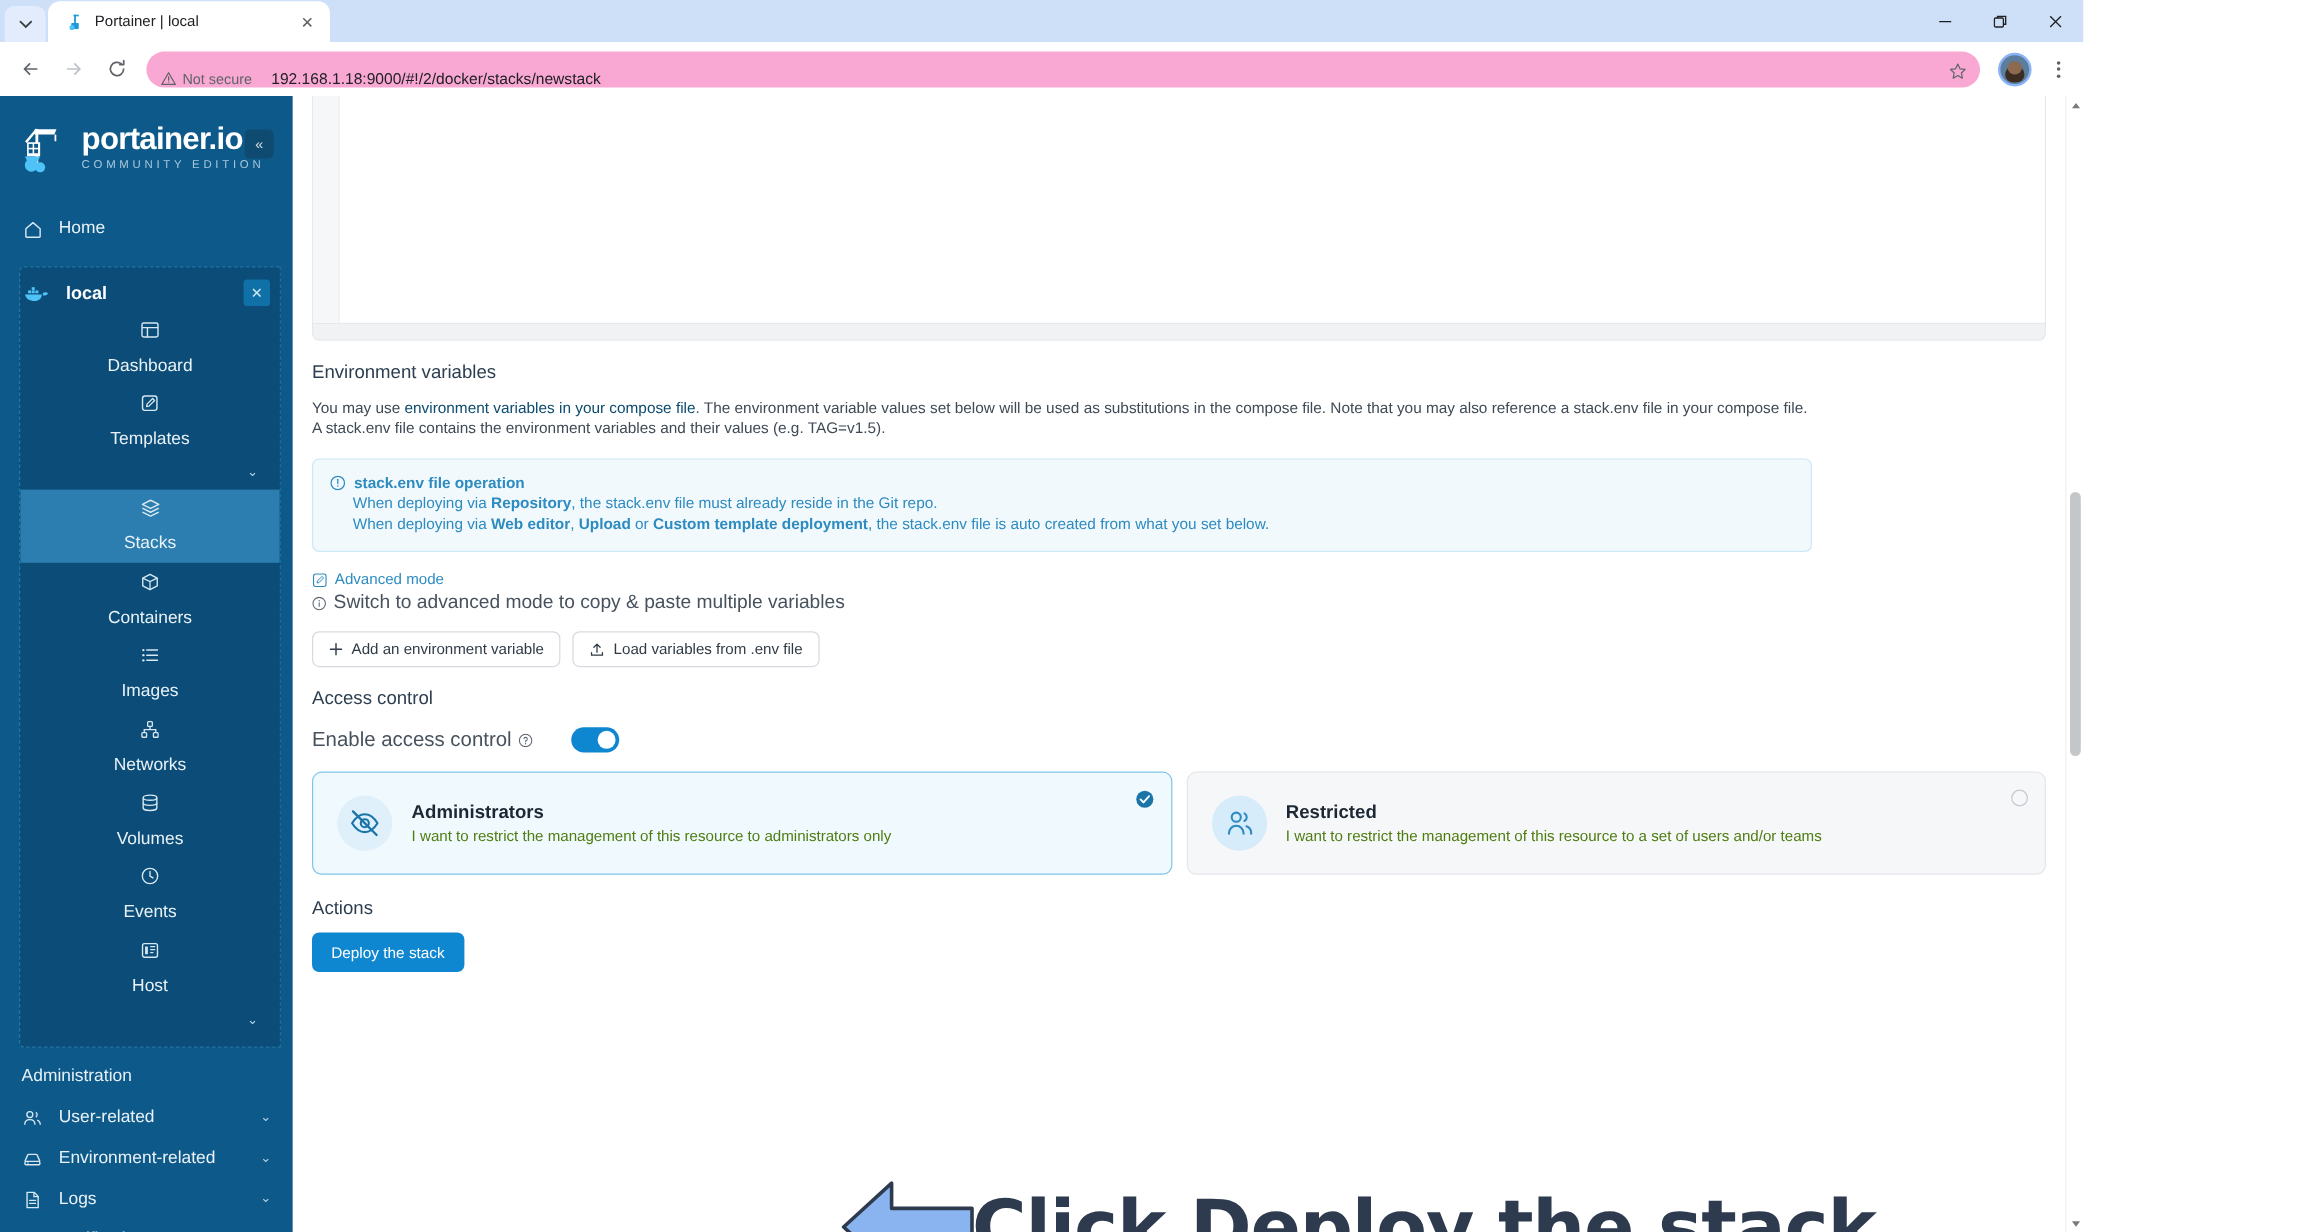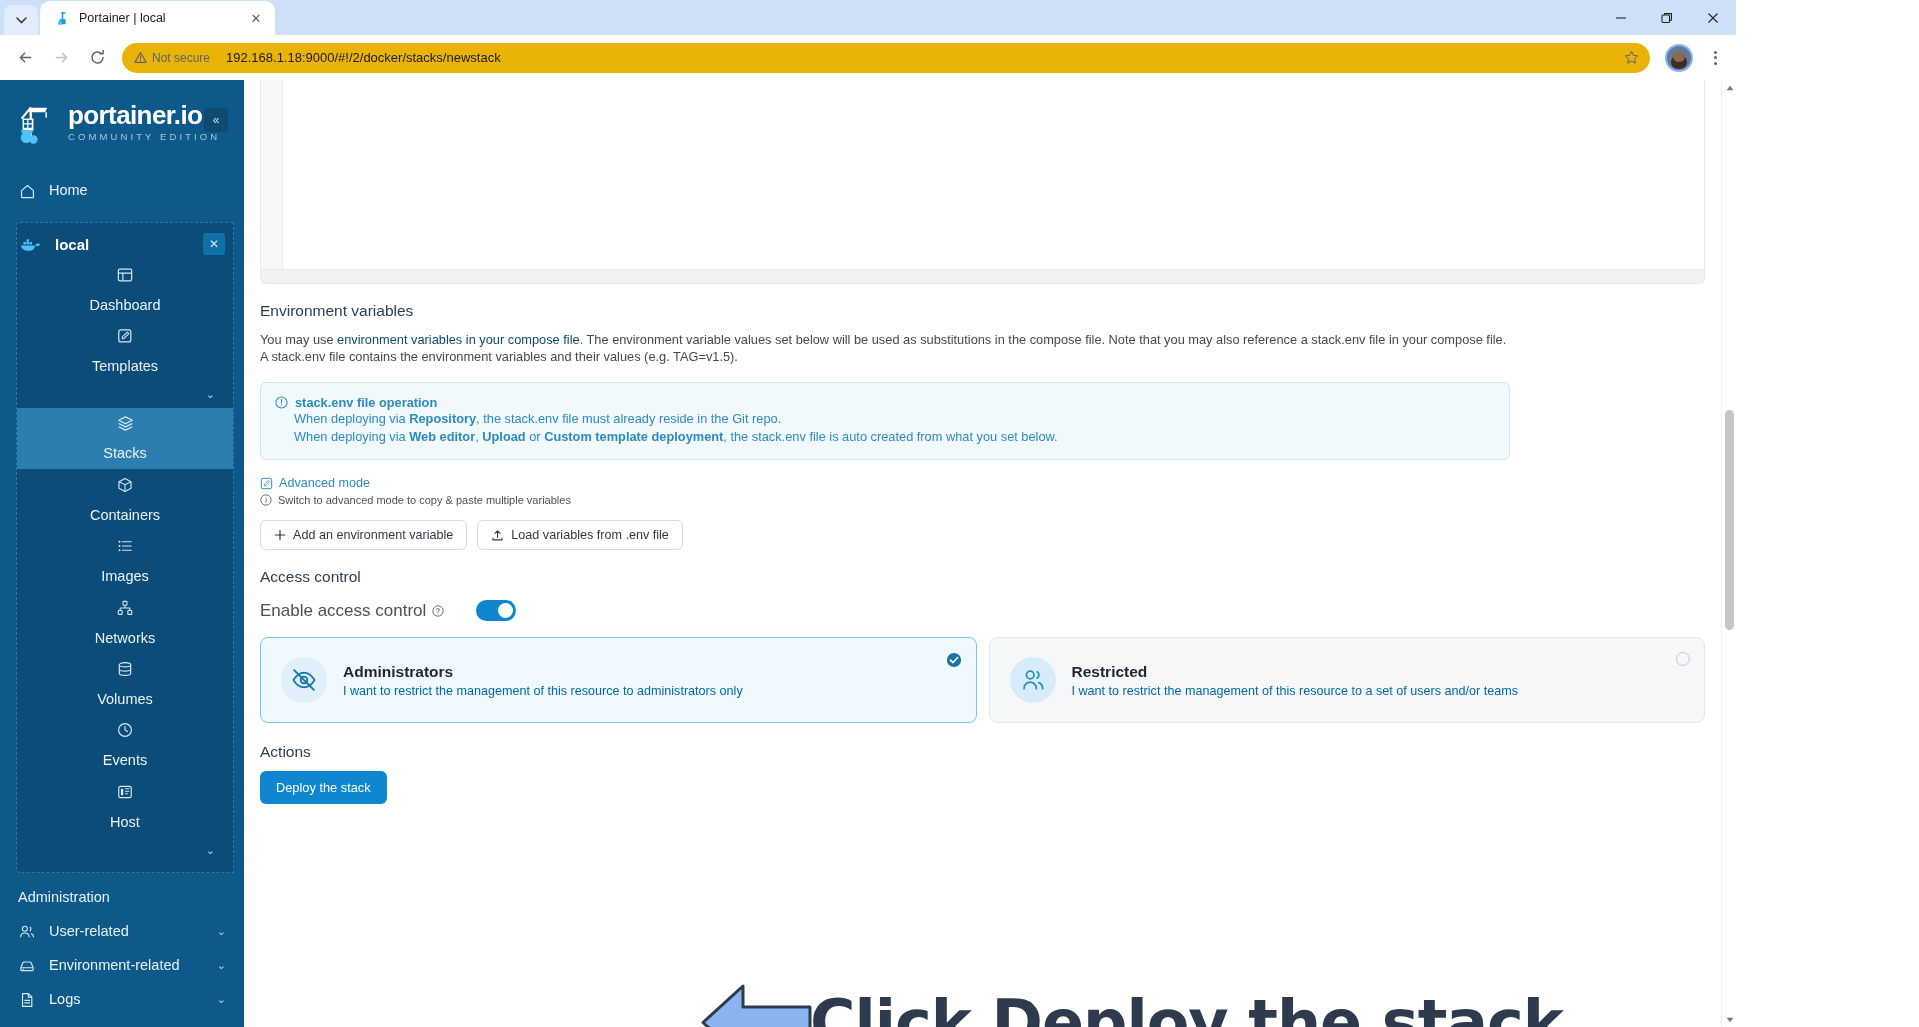--- a/index.html
+++ b/index.html
@@ -42,22 +42,22 @@
     color: #202124; }
 
   .toolbar {
     height: 45px; background: #ffffff; display: flex; align-items: center;
     padding: 0 8px; gap: 2px; flex-shrink: 0;
   }
   .nav-btn { width: 34px; height: 34px; display: flex; align-items: center; justify-content: center;
     border-radius: 50%; color: #5f6368; }
   .nav-btn.disabled { color: #bdc1c6; }
   .omnibox {
-    flex: 1; height: 30px; background: #eab308; border-radius: 16px; display: flex;
-    align-items: center; padding: 0 6px 0 12px; margin: 0 6px; position: relative;
+    flex: 1; height: 30px; background: #f9a8d4; border-radius: 16px; display: flex;
+    align-items: flex-end; padding: 0 6px 0 12px; margin: 0 6px; position: relative;
   }
   .notsecure { display: flex; align-items: center; gap: 5px; font-size: 12px; color: #5f6368;
     padding-right: 8px; white-space: nowrap;}
   .url { font-size: 13px; color: #202124; flex: 1; padding-left: 8px; white-space: nowrap; overflow:hidden;}
   .star-btn { width: 26px; height: 26px; display: flex; align-items: center; justify-content: center; color: #5f6368; }
   .avatar-btn { width: 28px; height: 28px; border-radius: 50%; margin: 0 7px;
     background: #5c7d9b; border: 2px solid #8ab4f8; overflow:hidden; position: relative; flex-shrink:0;}
   .avatar-btn::after{ content:''; position:absolute; left:50%; top:55%; transform:translate(-50%,-30%);
     width:16px; height:14px; border-radius:50% 50% 45% 45%; background:#3c2d23;}
   .avatar-btn::before{ content:''; position:absolute; left:50%; top:22%; transform:translateX(-50%);
@@ -126,21 +126,21 @@
   .infobox {
     margin-top: 16px; background: #f2f9fd; border: 1px solid #cde8f7; border-radius: 6px;
     padding: 12px 14px 13px 14px; max-width: 1250px;
   }
   .infobox-title { display: flex; align-items: center; gap: 7px; color: #2d8bc0; font-weight: 700; font-size: 12.8px; }
   .infobox-line { color: #2d8bc0; font-size: 12.8px; margin-left: 19px; line-height: 1.42; }
   .infobox-line b { font-weight: 700; }
   .infobox-line:first-of-type { margin-top: 9px; }
 
   .advanced { margin-top: 16px; display: flex; align-items: center; gap: 6px; font-size: 12.6px; color: #2d8bc0; }
-  .advanced-hint { margin-top: 4px; display: flex; align-items: center; gap: 6px; font-size: 11px; color: #47525e; }
+  .advanced-hint { margin-top: 4px; display: flex; align-items: center; gap: 6px; font-size: 16px; color: #47525e; }
 
   .btnrow { margin-top: 14px; display: flex; gap: 10px; }
   .btn-outline {
     display: inline-flex; align-items: center; gap: 7px; padding: 7px 13px; font-size: 12.6px;
     background: #fff; border: 1px solid #d6dae0; border-radius: 6px; color: #2f3a45;
   }
 
   .acl-row { margin-top: 14px; display: flex; align-items: center; }
   .acl-label { font-size: 17px; color: #47525e; display: flex; align-items: center; gap: 6px; width: 216px; }
   .toggle { width: 40px; height: 21px; background: #0f86d0; border-radius: 11px; position: relative; }
@@ -154,21 +154,21 @@
   }
   .acard.sel { background: #f0f9fe; border: 1px solid #7dc6ea; }
   .acard.unsel { background: #f6f7f9; border: 1px solid #e3e6ea; }
   .acard-ico {
     width: 46px; height: 46px; border-radius: 50%; flex-shrink: 0;
     display: flex; align-items: center; justify-content: center;
   }
   .acard.sel .acard-ico { background: #dff0fb; }
   .acard.unsel .acard-ico { background: #d7ecfa; }
   .acard-title { font-size: 15.5px; font-weight: 700; color: #1d2834; line-height: 1.25; }
-  .acard-desc { font-size: 12.6px; color: #0369a1; margin-top: 3px; }
+  .acard-desc { font-size: 12.6px; color: #4d7c0f; margin-top: 3px; }
   .acard-check { position: absolute; right: 14px; top: 14px; width: 16px; height: 16px; }
   .acard-radio { position: absolute; right: 14px; top: 14px; width: 14px; height: 14px;
     border: 1.6px solid #c3c9d0; border-radius: 50%; }
 
   .actions-title { font-size: 15.5px; color: #2c3e50; margin: 20px 0 10px 0; }
   .deploy-btn {
     display: inline-flex; align-items: center; background: #0f86d0; color: #fff;
     font-size: 12.8px; padding: 9px 16px; border-radius: 6px; border: none;
   }
 

